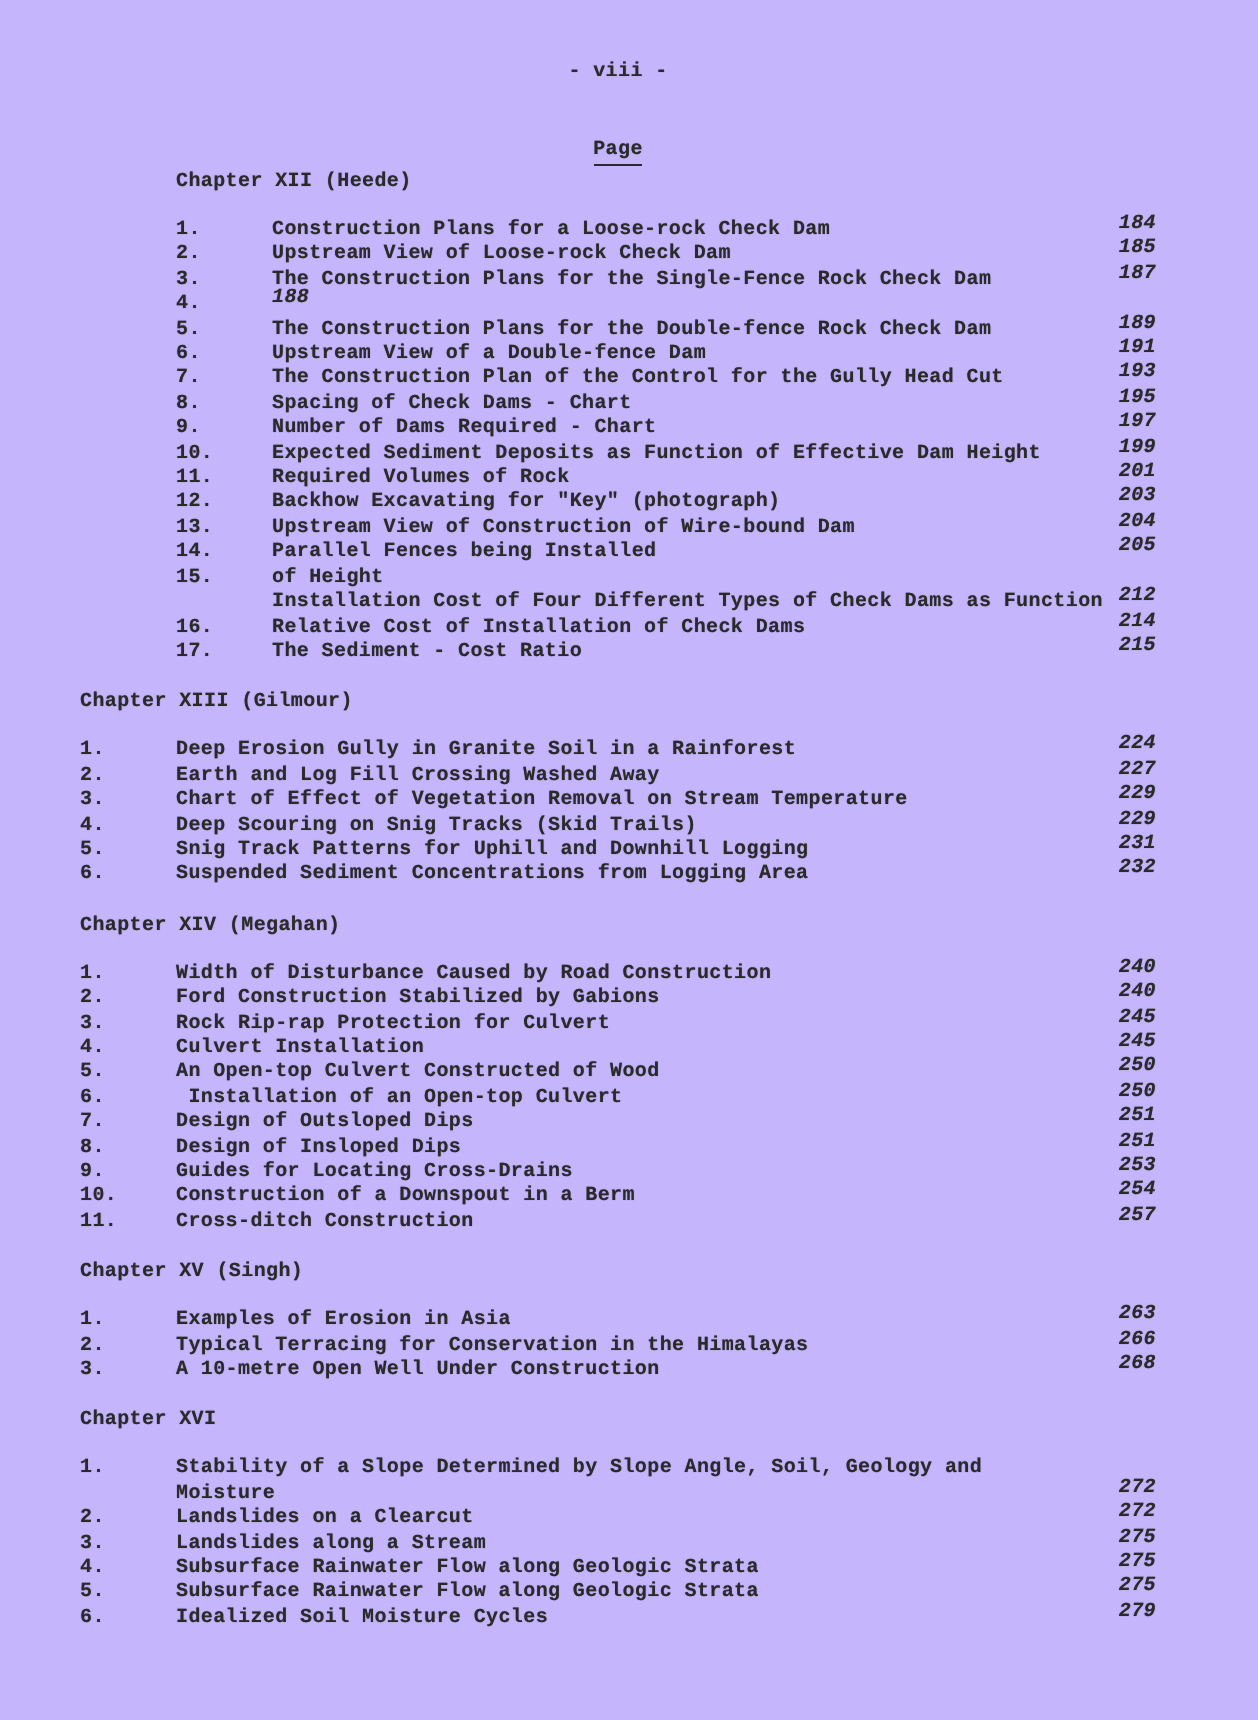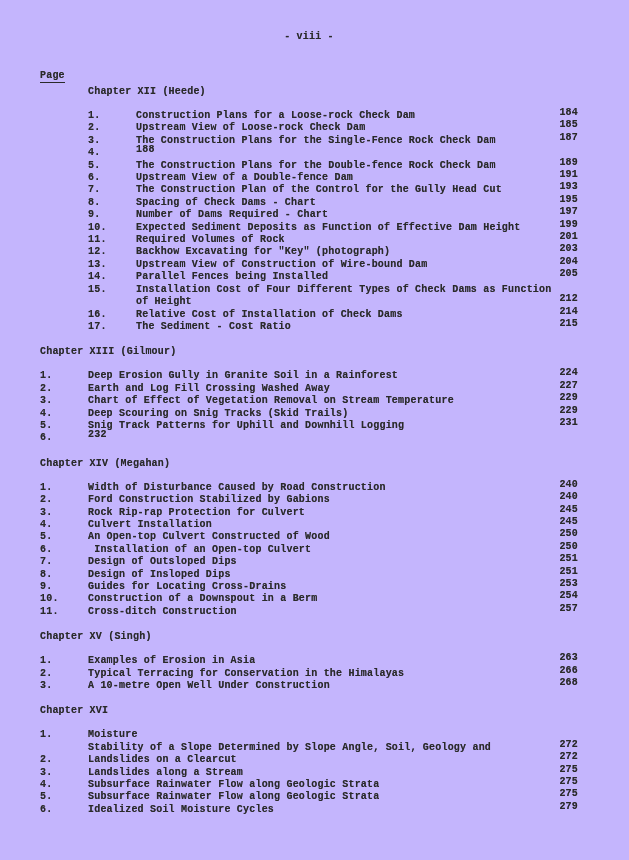--- a/index.html
+++ b/index.html
@@ -20,21 +20,21 @@
     color: #2a2a2a;
     letter-spacing: 0.2px;
     text-shadow: 0 0 0.5px rgba(45,45,45,0.55);
     overflow: hidden;
   }
   .folio {
     text-align: center;
     line-height: 13px;
   }
   .page-col {
-    text-align: left;
+    text-align: center;
     margin-top: 26px;
     line-height: 13px;
   }
   .page-col span {
     display: inline-block;
     border-bottom: 1.5px solid #2a2a2a;
     padding-bottom: 0px;
   }
   .section { margin-top: 12px; }
   .section:first-of-type { margin-top: 2px; margin-left: 48px; }
@@ -53,20 +53,21 @@
     align-self: flex-start;
   }
   .title {
     flex: 1;
     white-space: pre-wrap;
   }
   .pg {
     flex: none;
     align-self: flex-end;
     transform: translateY(-3px);
+    font-style: italic;
   }
 </style>
 </head>
 <body>
 
 <div class="page">
   <div class="folio">- viii -</div>
   <div class="page-col">
     <span>Page</span>
   </div>
@@ -137,21 +138,21 @@
           <span class="title"><div class="title-line">Upstream View of Construction of Wire-bound Dam</div></span>
           <span class="pg">204</span>
         </div>
         <div class="row">
           <span class="num">14.</span>
           <span class="title"><div class="title-line">Parallel Fences being Installed</div></span>
           <span class="pg">205</span>
         </div>
         <div class="row">
           <span class="num">15.</span>
-          <span class="title"><div class="title-line">Installation Cost of Four Different Types of Check Dams as Function</div><div class="title-line">of Height</div></span>
+          <span class="title"><div class="title-line">of Height</div><div class="title-line">Installation Cost of Four Different Types of Check Dams as Function</div></span>
           <span class="pg">212</span>
         </div>
         <div class="row">
           <span class="num">16.</span>
           <span class="title"><div class="title-line">Relative Cost of Installation of Check Dams</div></span>
           <span class="pg">214</span>
         </div>
         <div class="row">
           <span class="num">17.</span>
           <span class="title"><div class="title-line">The Sediment - Cost Ratio</div></span>
@@ -180,20 +181,21 @@
           <span class="title"><div class="title-line">Deep Scouring on Snig Tracks (Skid Trails)</div></span>
           <span class="pg">229</span>
         </div>
         <div class="row">
           <span class="num">5.</span>
           <span class="title"><div class="title-line">Snig Track Patterns for Uphill and Downhill Logging</div></span>
           <span class="pg">231</span>
         </div>
         <div class="row">
           <span class="num">6.</span>
+          <span class="title"><div class="title-line">Suspended Sediment Concentrations from Logging Area</div></span>
           <span class="pg">232</span>
         </div>
       </div>
       <div class="section">
         <div class="heading">Chapter XIV (Megahan)</div>
         <div class="row">
           <span class="num">1.</span>
           <span class="title"><div class="title-line">Width of Disturbance Caused by Road Construction</div></span>
           <span class="pg">240</span>
         </div>
@@ -263,21 +265,21 @@
         <div class="row">
           <span class="num">3.</span>
           <span class="title"><div class="title-line">A 10-metre Open Well Under Construction</div></span>
           <span class="pg">268</span>
         </div>
       </div>
       <div class="section">
         <div class="heading">Chapter XVI</div>
         <div class="row">
           <span class="num">1.</span>
-          <span class="title"><div class="title-line">Moisture</div><div class="title-line">Stability of a Slope Determined by Slope Angle, Soil, Geology and</div></span>
+          <span class="title"><div class="title-line">Stability of a Slope Determined by Slope Angle, Soil, Geology and</div><div class="title-line">Moisture</div></span>
           <span class="pg">272</span>
         </div>
         <div class="row">
           <span class="num">2.</span>
           <span class="title"><div class="title-line">Landslides on a Clearcut</div></span>
           <span class="pg">272</span>
         </div>
         <div class="row">
           <span class="num">3.</span>
           <span class="title"><div class="title-line">Landslides along a Stream</div></span>

